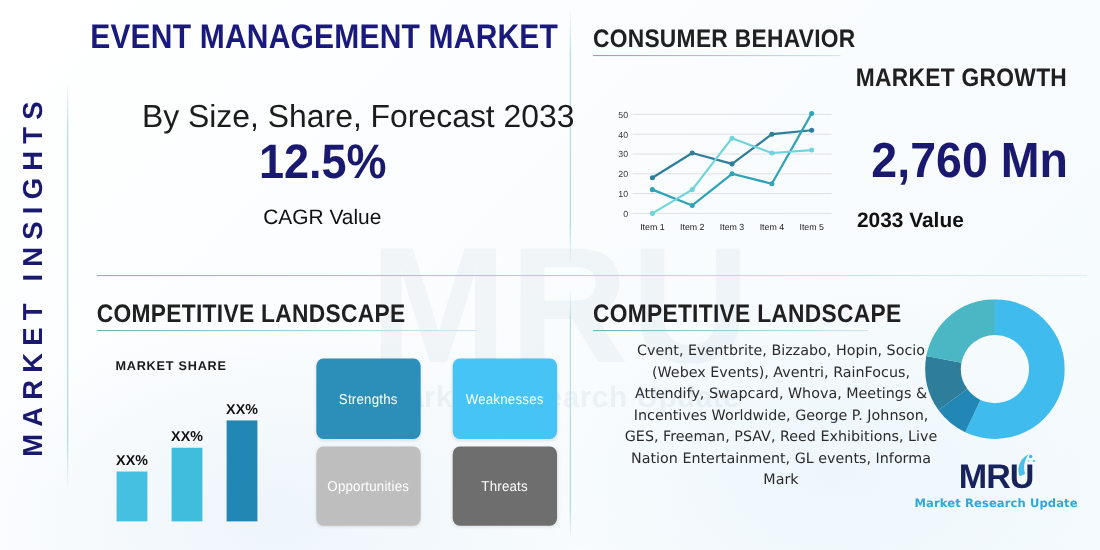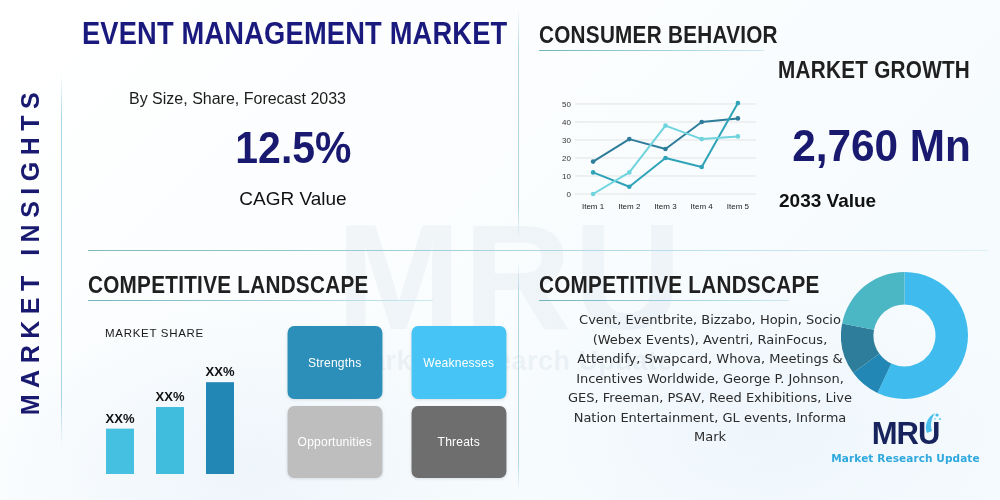--- a/index.html
+++ b/index.html
@@ -91,28 +91,28 @@
     font-size:31px; font-weight:700;
     color:#1a1a7e;
     letter-spacing:0.2px;
     font-family:"Liberation Sans Narrow","Liberation Sans", sans-serif;
     transform:scaleX(0.88);
     transform-origin:left center;
     white-space:nowrap;
   }
   .subtitle {
     position:absolute; left:129px; top:90px;
-    font-size:16px; color:#1c1c1c;
+    font-size:29px; color:#1c1c1c;
     font-weight:400;
     white-space:nowrap;
   }
   .stat-row {
     position:absolute; left:78px; top:124px;
     width:430px; height:100px;
-    display:flex; align-items:flex-start;
+    display:flex; align-items:center;flex-direction:column;
   }
   .stat {
     flex:1;
     display:flex; flex-direction:column; align-items:center;
   }
   .stat-val {
     font-size:44px; font-weight:700;
     color:#191970;
     font-family:"Liberation Sans Narrow","Liberation Sans", sans-serif;
     transform:scaleX(0.93);
@@ -167,21 +167,21 @@
     position:absolute; left:549px; top:98px;
     width:215px; height:118px;
   }
 
   
   #cl1-head { left:88px; top:272px; }
   #cl1-ul   { left:88px; top:300px; width:345px; }
 
   .ms-label {
     position:absolute; left:105px; top:327px;
-    font-size:11.5px; font-weight:400;
+    font-size:11.5px; font-weight:700;
     color:#1a1a1a; letter-spacing:0.7px;
   }
   .barchart {
     position:absolute; left:98px; top:340px;
     width:160px; height:140px;
   }
 
   .swot {
     position:absolute; left:284px; top:326px;
     width:225px; height:152px;

